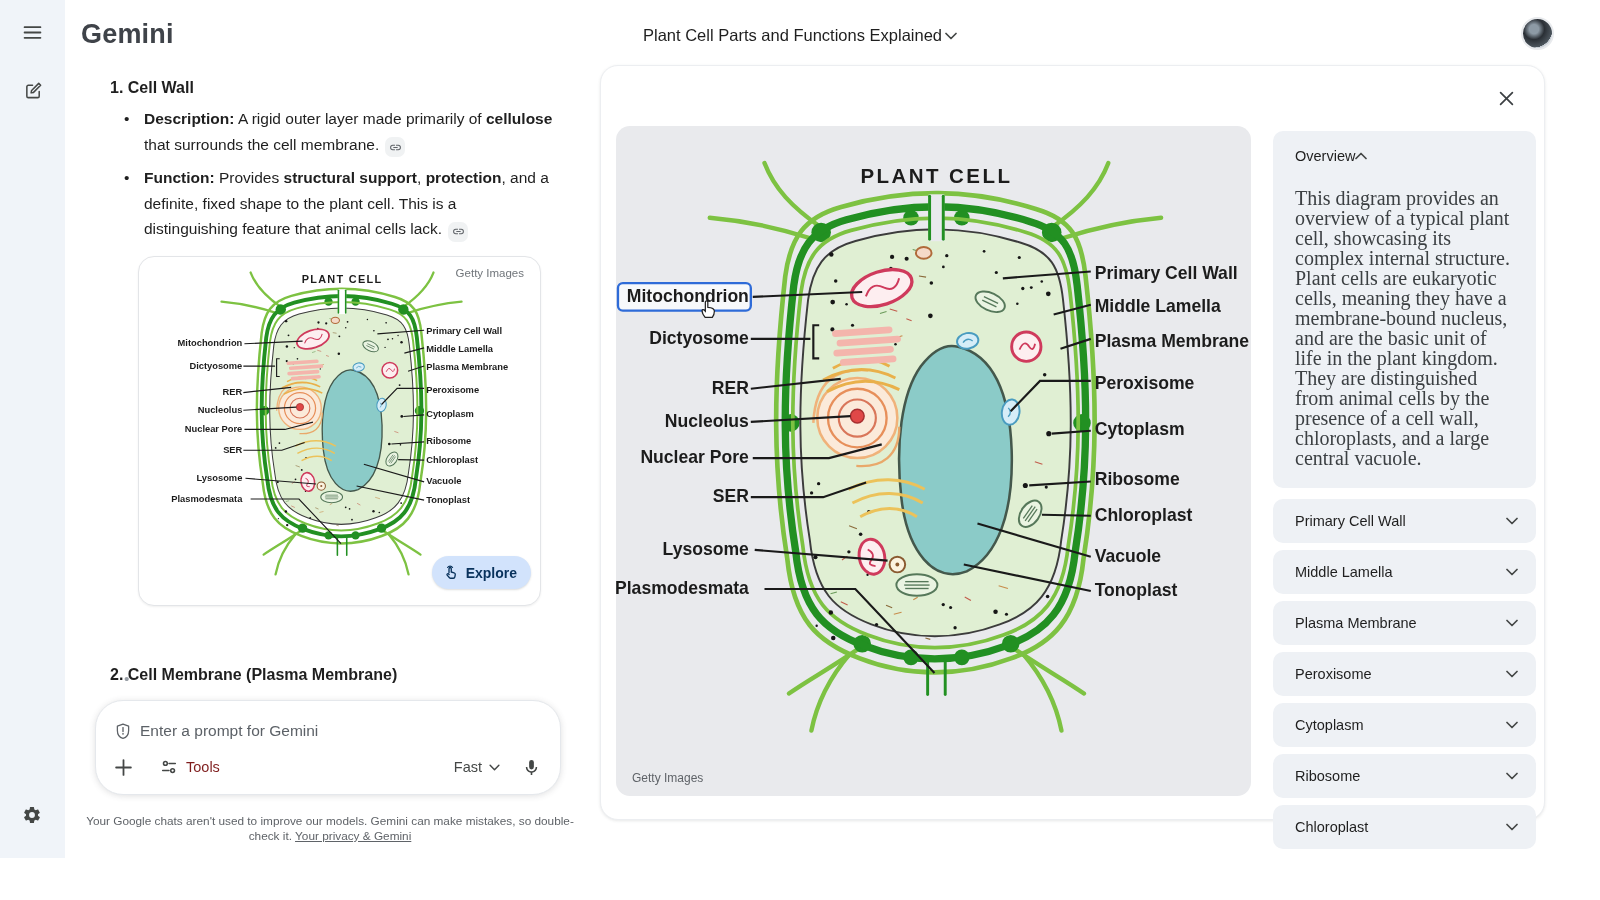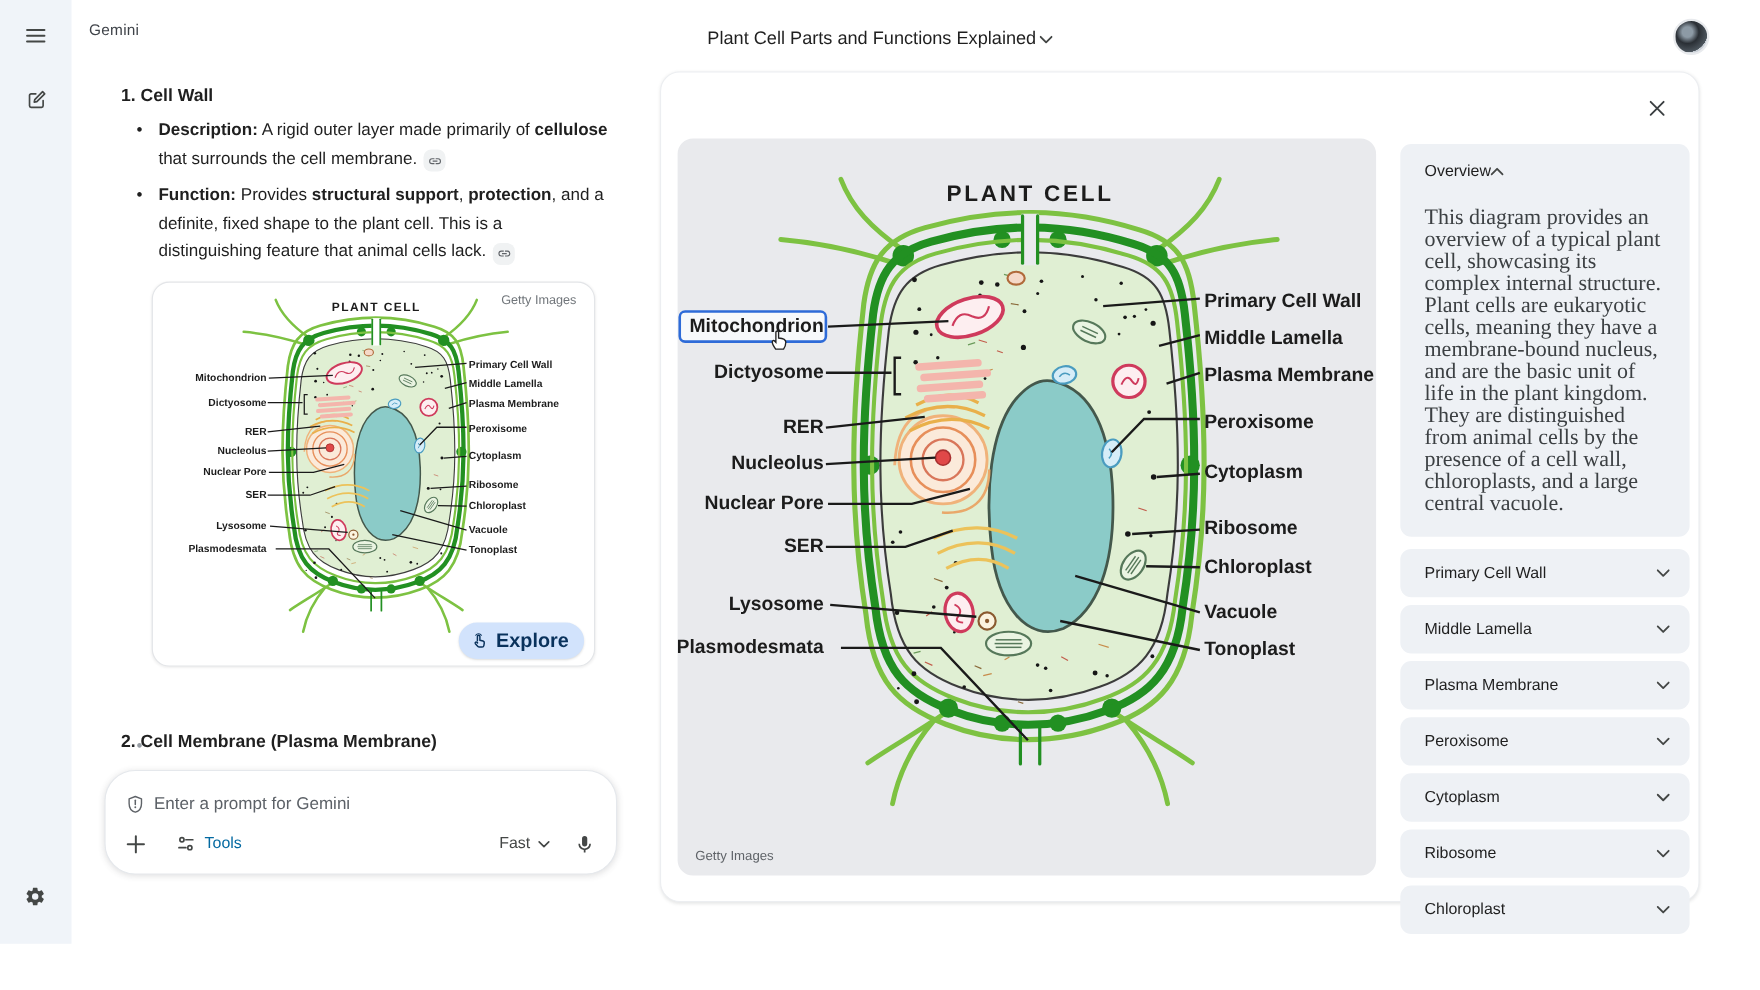--- a/index.html
+++ b/index.html
@@ -4,48 +4,48 @@
 <style>
   * { margin:0; padding:0; box-sizing:border-box; }
   html,body { width:1600px; height:900px; background:#fff; font-family:"Liberation Sans", sans-serif; color:#1f1f1f; overflow:hidden; }
   #app { position:relative; width:1600px; height:900px; background:#fff; }
 
   
   .sidebar { position:absolute; left:0; top:0; width:65px; height:858px; background:#f0f4f9; }
   .side-btn { position:absolute; width:40px; height:40px; border-radius:50%; display:flex; align-items:center; justify-content:center; cursor:pointer; }
 
   
-  .brand { position:absolute; left:81px; top:19px; font-size:14px; color:#3f4349; letter-spacing:.2px; }
+  .brand { position:absolute; left:81px; top:19px; font-size:27px; color:#3f4349; letter-spacing:.2px;font-weight:bold; }
   .conv-title { position:absolute; left:0; top:22px; width:1600px; display:flex; justify-content:center; align-items:center; gap:8px; pointer-events:none; }
   .conv-title-inner { display:flex; align-items:center; gap:3px; font-size:16.5px; color:#1f1f1f; pointer-events:auto; cursor:pointer; padding:4px 8px; border-radius:8px; }
   .avatar { position:absolute; left:1521px; top:17px; width:33px; height:33px; border-radius:50%;
             background: radial-gradient(circle at 38% 35%, #8d9aa5 0 18%, #2a2f35 40%, #4d565e 70%, #c9cfd6 71%);
             border:2px solid #e8eaed; cursor:pointer; }
 
   
   .h-sec { position:absolute; font-size:16px; font-weight:700; color:#1f1f1f; }
   .bullets { position:absolute; left:122px; top:106px; width:432px; }
   .bullet { position:relative; padding-left:22px; margin-bottom:8px; font-size:15.5px; line-height:25.5px; color:#1f1f1f; }
   .bullet .dot { position:absolute; left:2px; top:0; }
   .bullet b { font-weight:700; }
   .bullet.faded, .bullet.faded b { color:#989ea5; }
   .link-chip { display:inline-flex; width:20px; height:20px; border-radius:7px; background:#f0f2f3; align-items:center; justify-content:center; vertical-align:-4px; margin-left:6px; cursor:pointer; }
 
   
   .img-card { position:absolute; left:138px; top:256px; width:403px; height:350px; background:#fff; border:1px solid #e3e5e8; border-radius:16px; box-shadow:0 1px 2px rgba(60,64,67,.08); overflow:hidden; cursor:pointer; }
   .img-card .credit { position:absolute; right:16px; top:10px; font-size:11.5px; color:#70757a; }
-  .explore-btn { position:absolute; right:9px; bottom:6px; height:33px; display:flex; align-items:center; gap:7px; padding:0 14px 0 11px; background:#d2e3fc; border-radius:17px; font-size:18px; font-weight:700; color:#09325c; cursor:pointer; box-shadow:0 1px 2px rgba(60,64,67,.18); }
+  .explore-btn { position:absolute; right:9px; bottom:16px; height:33px; display:flex; align-items:center; gap:7px; padding:0 14px 0 11px; background:#d2e3fc; border-radius:17px; font-size:14px; font-weight:700; color:#09325c; cursor:pointer; box-shadow:0 1px 2px rgba(60,64,67,.18); }
 
   
   .composer { position:absolute; left:95px; top:700px; width:466px; height:95px; background:#fff; border:1px solid #e5e8ec; border-radius:28px; box-shadow:0 1px 6px rgba(60,64,67,.16); }
   .composer .prompt-row { position:absolute; left:18px; top:21px; display:flex; align-items:center; gap:8px; }
   .composer .placeholder { font-size:15.5px; color:#5c6167; }
   .composer .bottom-row { position:absolute; left:0; right:0; bottom:12px; height:30px; display:flex; align-items:center; }
   .comp-btn { display:flex; align-items:center; justify-content:center; cursor:pointer; border-radius:50%; width:30px; height:30px; }
-  .tools-btn { display:flex; align-items:center; gap:8px; font-size:14.5px; color:#0369a1; cursor:pointer; margin-left:22px; }
+  .tools-btn { display:flex; align-items:center; gap:8px; font-size:14.5px; color:#7f1d1d; cursor:pointer; margin-left:22px; }
   .fast-btn { display:flex; align-items:center; gap:7px; font-size:14.5px; color:#444746; cursor:pointer; margin-left:auto; }
   .footer-note { position:absolute; left:70px; top:814px; width:520px; text-align:center; font-size:11.8px; line-height:15px; color:#5f6368; }
   .footer-note a { color:#5f6368; text-decoration:underline; cursor:pointer; }
 
   
   .panel { position:absolute; left:600px; top:65px; width:945px; height:755px; background:#fff; border:1px solid #eceef1; border-radius:18px; box-shadow:0 1px 3px rgba(60,64,67,.12); }
   .close-btn { position:absolute; right:22px; top:16px; width:32px; height:32px; border-radius:50%; display:flex; align-items:center; justify-content:center; cursor:pointer; }
   .image-area { position:absolute; left:15px; top:60px; width:635px; height:670px; background:#e9eaed; border-radius:14px; overflow:hidden; }
   .image-area .credit { position:absolute; left:16px; bottom:11px; font-size:12px; color:#5f6368; }
 
@@ -389,20 +389,25 @@
         </svg>
       </div>
       <div class="comp-btn" style="margin:0 14px 0 16px;">
         <svg width="19" height="19" viewBox="0 0 24 24">
           <path fill="#444746" d="M12 14.5a3 3 0 0 0 3-3v-6a3 3 0 0 0-6 0v6a3 3 0 0 0 3 3zm5.3-3a5.3 5.3 0 0 1-10.6 0H4.8a7.2 7.2 0 0 0 6.2 7.1V21.5h2v-2.9a7.2 7.2 0 0 0 6.2-7.1h-1.9z"></path>
         </svg>
       </div>
     </div>
   </div>
 
+  <div class="footer-note">
+    <span>Your Google chats aren't used to improve our models. Gemini can make mistakes, so double-</span><br>
+    <span>check it.</span>
+    <a>Your privacy &amp; Gemini</a>
+  </div>
 
   <div class="panel">
     <div class="close-btn">
       <svg width="15" height="15" viewBox="0 0 14 14">
         <g stroke="#3c4043" stroke-width="1.6" stroke-linecap="round">
             <line x1="1.5" y1="1.5" x2="12.5" y2="12.5"></line>
             <line x1="12.5" y1="1.5" x2="1.5" y2="12.5"></line>
           </g>
       </svg>
     </div>

